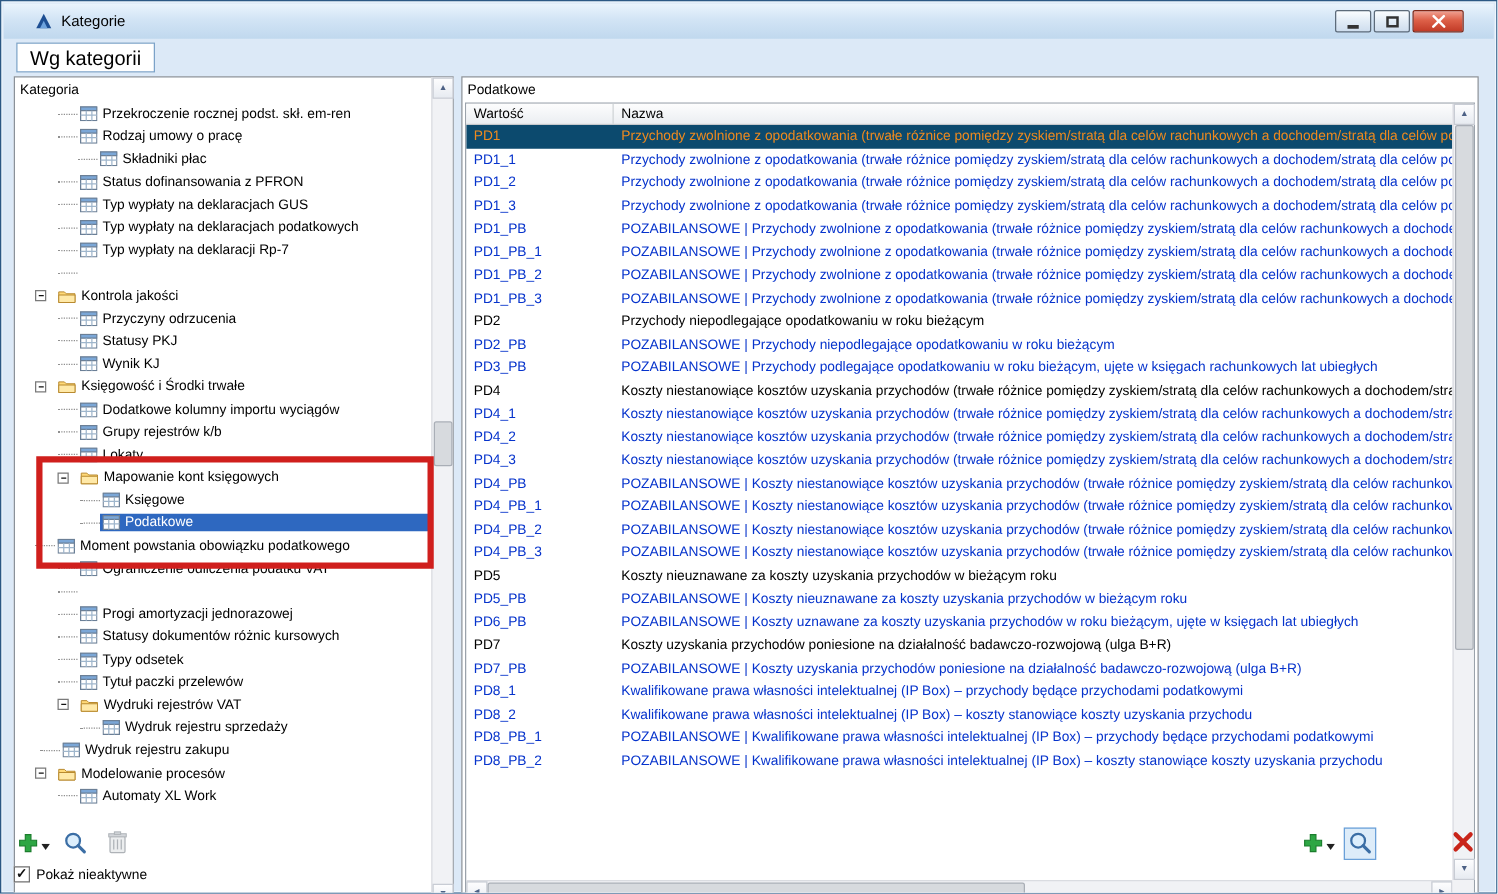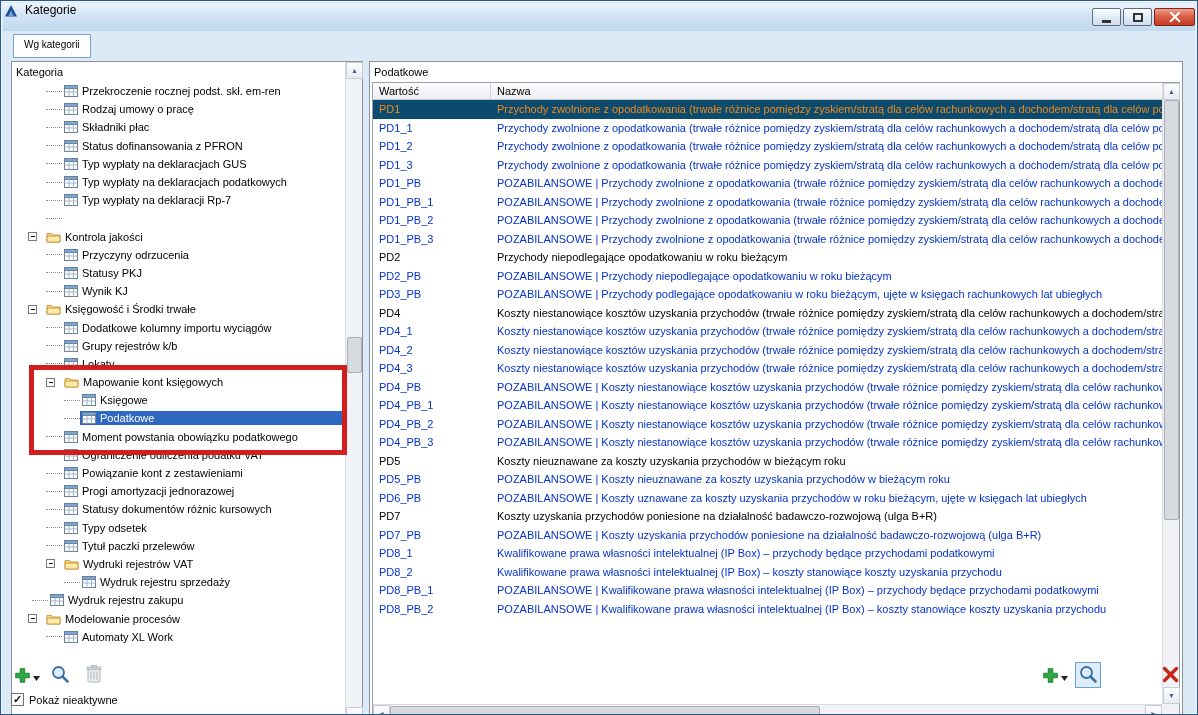--- a/index.html
+++ b/index.html
@@ -6,37 +6,37 @@
   *{box-sizing:border-box;}
   .window{
     position:relative;width:1198px;height:715px;
     background:#dcE9f7;background:#dce9f7;
     border:1px solid #2b5884;
     box-shadow:inset 0 0 0 1px #eef6fd;
     font-family:"Liberation Sans",sans-serif;font-size:11px;color:#000;
     overflow:hidden;
   }
   
-  .titlebar{position:absolute;left:2px;right:2px;top:2px;height:28px;display:flex;padding:0 0;
+  .titlebar{position:absolute;left:2px;right:2px;top:2px;height:28px;display:flex;align-items:center;padding:0 24px;
     background:linear-gradient(#eaf4fd,#d2e4f5 45%,#c0d8ee);}
   .app-icon{width:16px;height:16px;flex:0 0 16px;}
   .title-text{font-size:12px;margin-left:6px;}
   .win-controls{margin-left:auto;display:flex;gap:2px;align-items:center;}
   .win-btn{width:29px;height:18px;border:1px solid #5d6b7a;border-radius:2px;display:flex;align-items:center;justify-content:center;
     background:linear-gradient(#fbfdff,#e2ecf6 50%,#cfdeee);}
   .win-btn.close{width:41px;background:linear-gradient(#f0a091,#dd6048 45%,#c23b27);border-color:#7e2717;}
   .glyph-min{width:9px;height:3px;background:#333;margin-top:8px;}
   .glyph-max{width:10px;height:9px;border:2px solid #333;}
   .glyph-x{position:relative;width:12px;height:12px;}
   .glyph-x::before,.glyph-x::after{content:'';position:absolute;left:-1px;top:5px;width:14px;height:2.4px;background:#fff;border-radius:1px;}
   .glyph-x::before{transform:rotate(45deg);}
   .glyph-x::after{transform:rotate(-45deg);}
   
   .tabrow{position:absolute;left:12px;top:33px;height:24px;display:flex;}
-  .tab{background:#fff;border:1px solid #7ba2c8;padding:4px 10px 3px;font-size:10px;}
+  .tab{background:#fff;border:1px solid #7ba2c8;padding:4px 10px 3px;font-size:16px;}
   
   .content{position:absolute;left:10px;top:60px;right:14px;height:664px;display:flex;gap:6px;}
   .left-panel{position:relative;width:352px;flex:0 0 352px;background:#fff;border:1px solid #8a9199;}
   .tree-area{position:absolute;left:0;top:0;right:17px;bottom:0;overflow:hidden;}
   .tree-header{height:20px;line-height:20px;padding-left:4px;}
   .tree-item{display:flex;align-items:center;height:18.2px;white-space:nowrap;}
   .expand-box{position:relative;width:9px;height:9px;flex:0 0 9px;margin-right:7px;border:1px solid #7a7a7a;background:#fff;}
   .expand-box::after{content:'';position:absolute;left:1.5px;right:1.5px;top:50%;height:1px;margin-top:-0.5px;background:#111;}
   .stub{flex:0 0 16px;width:16px;height:1px;border-top:1px dotted #8f8f8f;}
   .sel-wrap{display:flex;align-items:center;flex:1;min-width:0;padding:1px 2px;}
@@ -153,21 +153,21 @@
                     <rect x="0.5" y="0.5" width="13" height="11" fill="#fff" stroke="#6b7f96"></rect>
                     <rect x="0.5" y="0.5" width="13" height="3" fill="#7ba7d7" stroke="#6b7f96"></rect>
                     <line x1="0.5" y1="7" x2="13.5" y2="7" stroke="#9fb6cc"></line>
                     <line x1="5" y1="3.5" x2="5" y2="11.5" stroke="#9fb6cc"></line>
                     <line x1="9.5" y1="3.5" x2="9.5" y2="11.5" stroke="#9fb6cc"></line>
                   </svg>
       </span>
       <span class="label">Rodzaj umowy o pracę</span>
     </span>
   </div>
-            <div class="tree-item" style="padding-left: 34px; justify-content: center;">
+            <div class="tree-item" style="padding-left: 50px; justify-content: center;">
 
     <span class="stub"></span>
     <span class="sel-wrap">
 
       <span class="icon-holder table">
         <svg width="14" height="12" viewBox="0 0 14 12">
                     <rect x="0.5" y="0.5" width="13" height="11" fill="#fff" stroke="#6b7f96"></rect>
                     <rect x="0.5" y="0.5" width="13" height="3" fill="#7ba7d7" stroke="#6b7f96"></rect>
                     <line x1="0.5" y1="7" x2="13.5" y2="7" stroke="#9fb6cc"></line>
                     <line x1="5" y1="3.5" x2="5" y2="11.5" stroke="#9fb6cc"></line>
@@ -420,21 +420,21 @@
                     <rect x="0.5" y="0.5" width="13" height="11" fill="#fff" stroke="#6b7f96"></rect>
                     <rect x="0.5" y="0.5" width="13" height="3" fill="#7ba7d7" stroke="#6b7f96"></rect>
                     <line x1="0.5" y1="7" x2="13.5" y2="7" stroke="#9fb6cc"></line>
                     <line x1="5" y1="3.5" x2="5" y2="11.5" stroke="#9fb6cc"></line>
                     <line x1="9.5" y1="3.5" x2="9.5" y2="11.5" stroke="#9fb6cc"></line>
                   </svg>
       </span>
       <span class="label">Podatkowe</span>
     </span>
   </div>
-            <div class="tree-item" style="padding-left: 34px;">
+            <div class="tree-item" style="padding-left: 16px;">
 
     <span class="stub"></span>
     <span class="sel-wrap">
 
       <span class="icon-holder table">
         <svg width="14" height="12" viewBox="0 0 14 12">
                     <rect x="0.5" y="0.5" width="13" height="11" fill="#fff" stroke="#6b7f96"></rect>
                     <rect x="0.5" y="0.5" width="13" height="3" fill="#7ba7d7" stroke="#6b7f96"></rect>
                     <line x1="0.5" y1="7" x2="13.5" y2="7" stroke="#9fb6cc"></line>
                     <line x1="5" y1="3.5" x2="5" y2="11.5" stroke="#9fb6cc"></line>
@@ -457,33 +457,20 @@
                     <line x1="5" y1="3.5" x2="5" y2="11.5" stroke="#9fb6cc"></line>
                     <line x1="9.5" y1="3.5" x2="9.5" y2="11.5" stroke="#9fb6cc"></line>
                   </svg>
       </span>
       <span class="label">Ograniczenie odliczenia podatku VAT</span>
     </span>
   </div>
             <div class="tree-item" style="padding-left: 34px;">
 
     <span class="stub"></span>
-    <span class="sel-wrap">
-
-      <span class="icon-holder table">
-        <svg width="14" height="12" viewBox="0 0 14 12">
-                    <rect x="0.5" y="0.5" width="13" height="11" fill="#fff" stroke="#6b7f96"></rect>
-                    <rect x="0.5" y="0.5" width="13" height="3" fill="#7ba7d7" stroke="#6b7f96"></rect>
-                    <line x1="0.5" y1="7" x2="13.5" y2="7" stroke="#9fb6cc"></line>
-                    <line x1="5" y1="3.5" x2="5" y2="11.5" stroke="#9fb6cc"></line>
-                    <line x1="9.5" y1="3.5" x2="9.5" y2="11.5" stroke="#9fb6cc"></line>
-                  </svg>
-      </span>
-      <span class="label">Powiązanie kont z zestawieniami</span>
-    </span>
   </div>
             <div class="tree-item" style="padding-left: 34px;">
 
     <span class="stub"></span>
     <span class="sel-wrap">
 
       <span class="icon-holder table">
         <svg width="14" height="12" viewBox="0 0 14 12">
                     <rect x="0.5" y="0.5" width="13" height="11" fill="#fff" stroke="#6b7f96"></rect>
                     <rect x="0.5" y="0.5" width="13" height="3" fill="#7ba7d7" stroke="#6b7f96"></rect>

